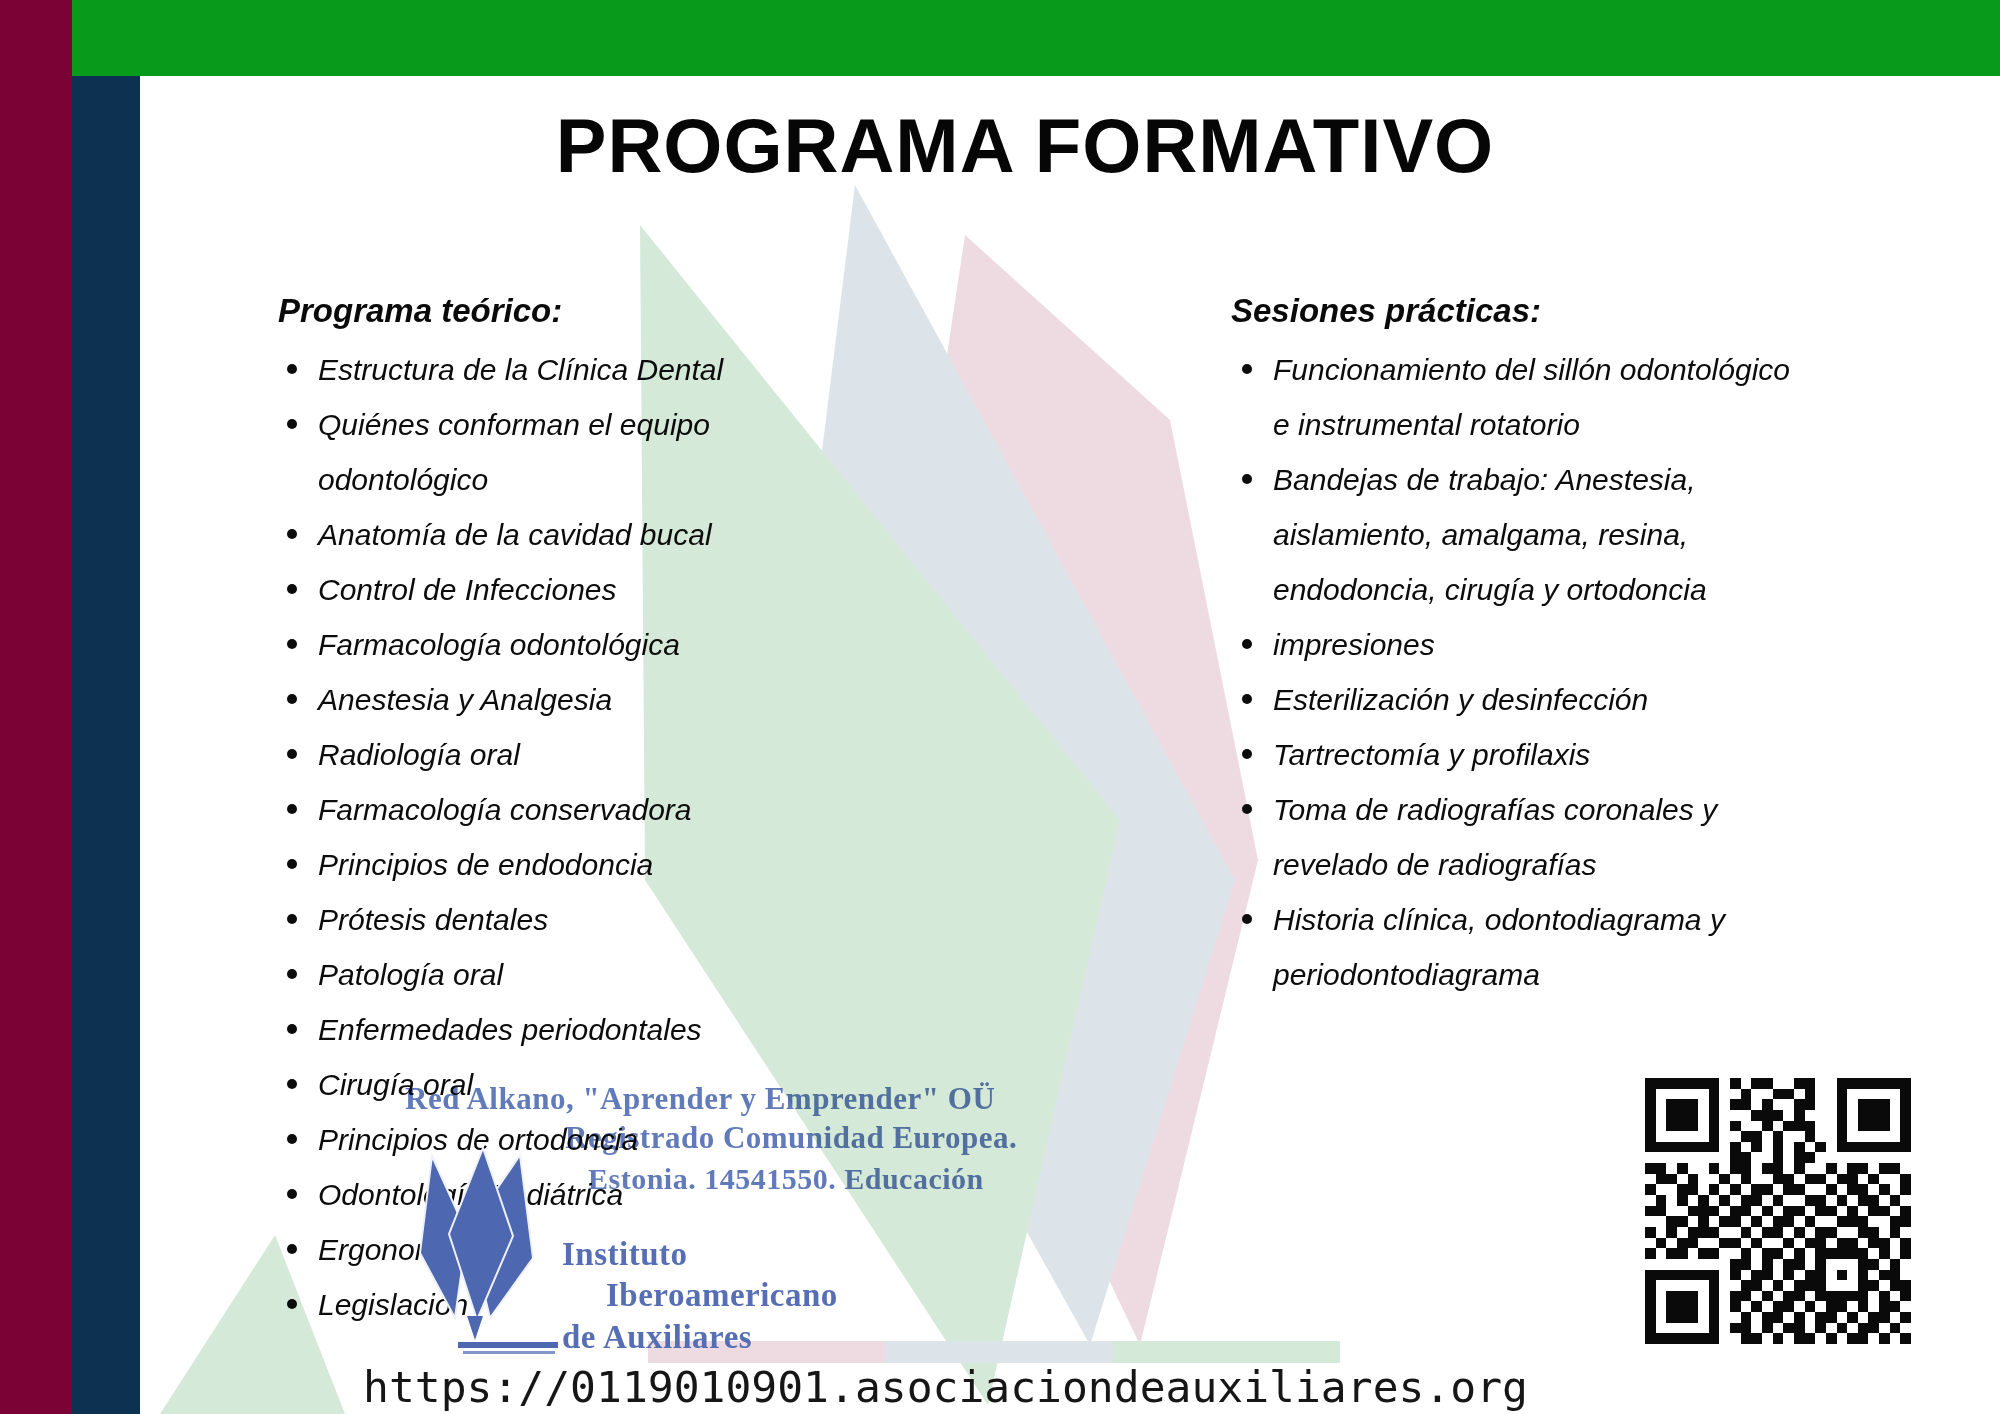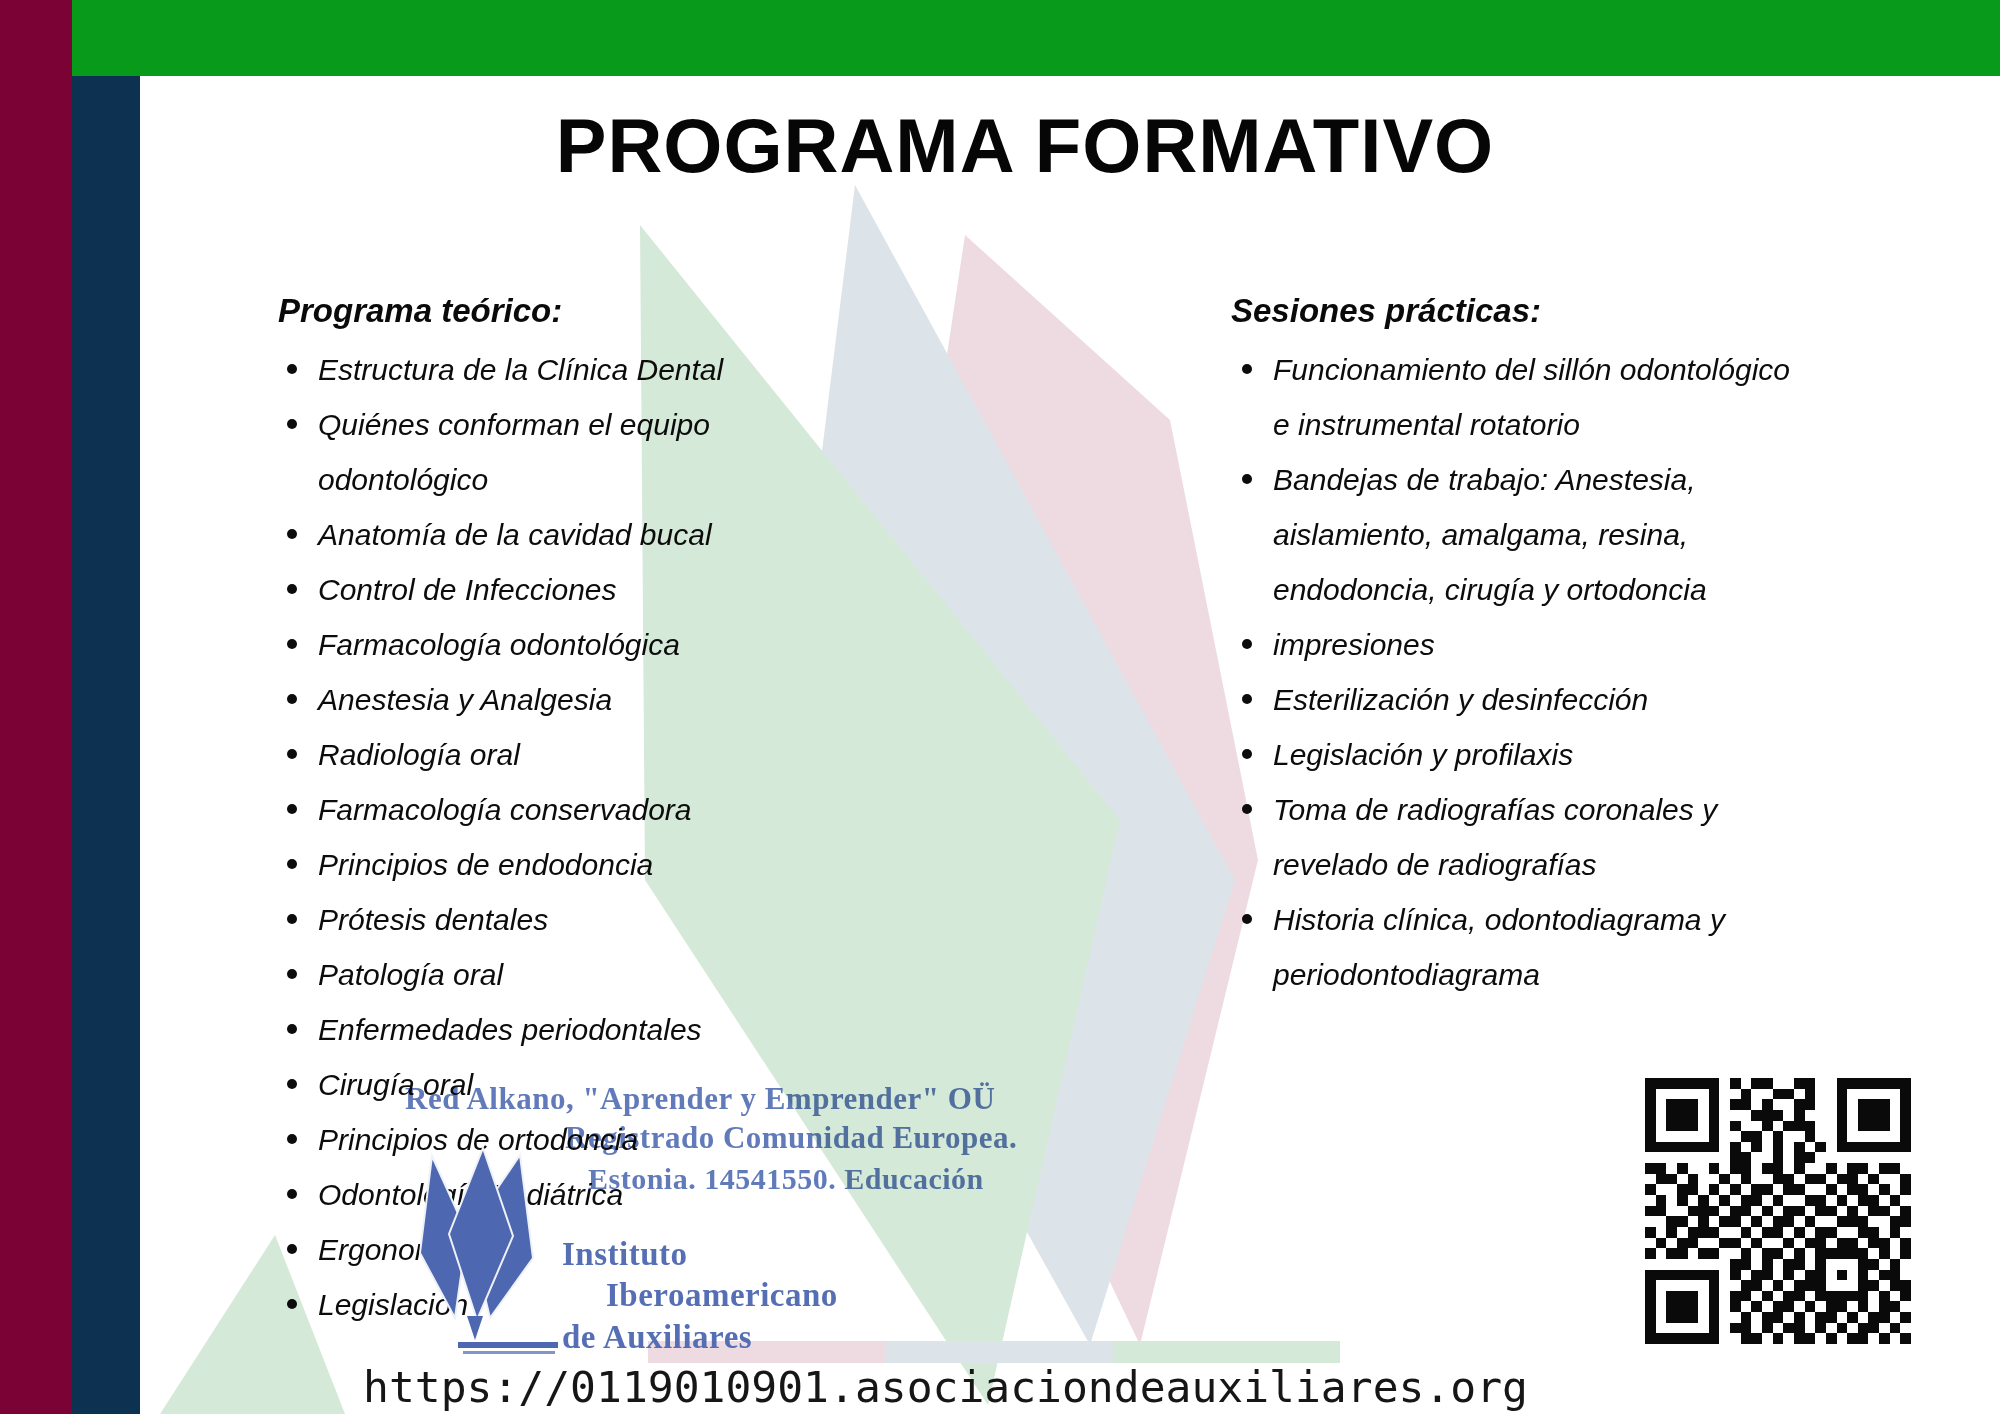--- a/index.html
+++ b/index.html
@@ -159,21 +159,21 @@
         <div>aislamiento, amalgama, resina,</div>
         <div>endodoncia, cirugía y ortodoncia</div>
       </li>
       <li>
         <div>impresiones</div>
       </li>
       <li>
         <div>Esterilización y desinfección</div>
       </li>
       <li>
-        <div>Legislación y profilaxis</div>
+        <div>Tartrectomía y profilaxis</div>
       </li>
       <li>
         <div>Toma de radiografías coronales y</div>
         <div>revelado de radiografías</div>
       </li>
       <li>
         <div>Historia clínica, odontodiagrama y</div>
         <div>periodontodiagrama</div>
       </li>
     </ul>

